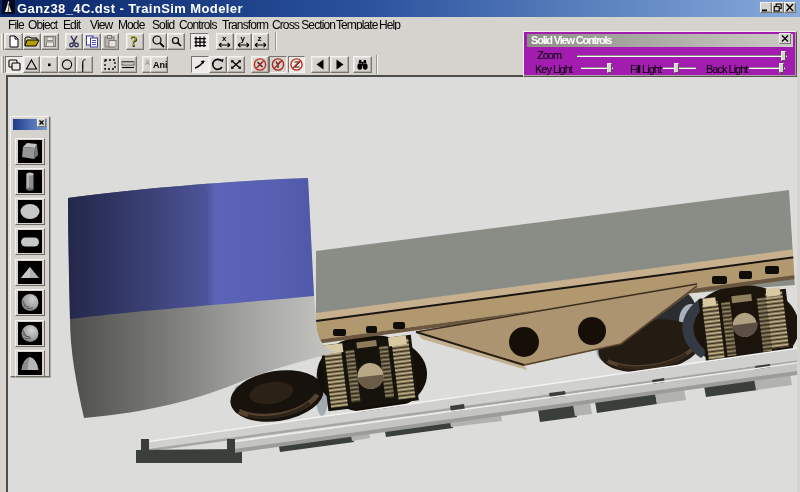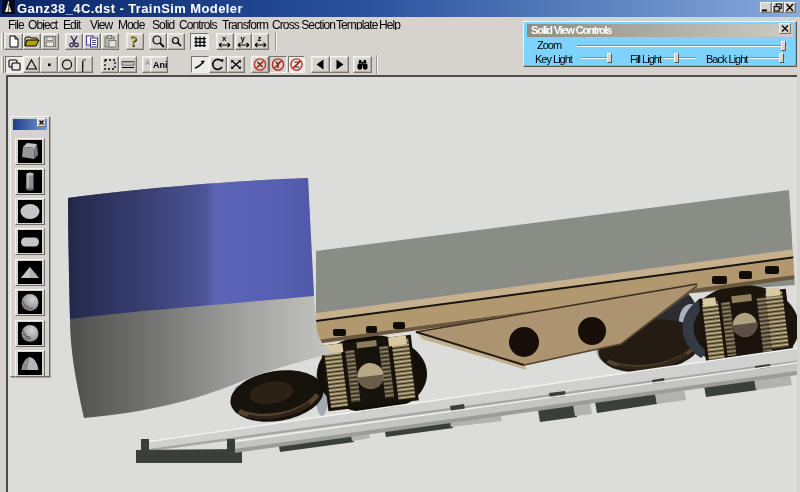--- a/index.html
+++ b/index.html
@@ -28,21 +28,21 @@
 #vline-h{left:6px;top:75px;width:791px;height:2px;background:#4c4c48;}
 #vline-v{left:6px;top:75px;width:2px;height:417px;background:#4c4c48;}
 #viewport{left:8px;top:77px;width:789px;height:415px;background:#dcdcda;overflow:hidden;}
 
 #palette{left:10px;top:116px;width:40px;height:261px;background:#d6d3ce;border:1px solid;border-color:#f4f2ee #6e6c64 #6e6c64 #f4f2ee;box-shadow:1px 1px 0 #a8a69e;}
 #pal-title{left:2px;top:2px;width:34px;height:11px;background:linear-gradient(90deg,#1e3c8c,#7a9ad4);}
 #pal-x{left:26px;top:1px;width:9px;height:9px;background:#d6d3ce;border:1px solid;border-color:#f4f2ee #77756d #77756d #f4f2ee;}
 .palbtn{position:absolute;left:4px;width:30px;height:27px;background:#d6d3ce;border:1px solid;border-color:#f4f2ee #6e6c64 #6e6c64 #f4f2ee;}
 .palbtn .inner{position:absolute;left:2px;top:1px;width:24px;height:23px;background:#000;}
 
-#svc{left:523px;top:21px;width:274px;height:46px;background:#7dd3fc;border:1px solid;border-color:#f4f2ee #55534b #55534b #f4f2ee;box-shadow:inset -1px -1px 0 #a8a69e;}
+#svc{left:523px;top:31px;width:274px;height:46px;background:#a21caf;border:1px solid;border-color:#f4f2ee #55534b #55534b #f4f2ee;box-shadow:inset -1px -1px 0 #a8a69e;}
 #svc-title{left:3px;top:2px;width:266px;height:13px;background:linear-gradient(90deg,#8e8e88,#cccbc5);color:#fff;font-weight:bold;font-size:11px;letter-spacing:-1.2px;line-height:13px;padding-left:4px;}
 #svc-x{left:255px;top:1px;width:12px;height:11px;background:#d6d3ce;border:1px solid;border-color:#f4f2ee #77756d #77756d #f4f2ee;}
 .svclbl{position:absolute;font-size:11px;letter-spacing:-1px;color:#000;white-space:nowrap;}
 .strack{position:absolute;height:2px;border-top:1px solid #8a887e;border-bottom:1px solid #fff;}
 .sthumb{position:absolute;width:5px;height:10px;background:#d6d3ce;border:1px solid;border-color:#f4f2ee #55534b #55534b #f4f2ee;}
 </style>
 </head>
 <body>
 <div class="abs" id="titlebar"></div>
 <div class="abs" id="ticon">

